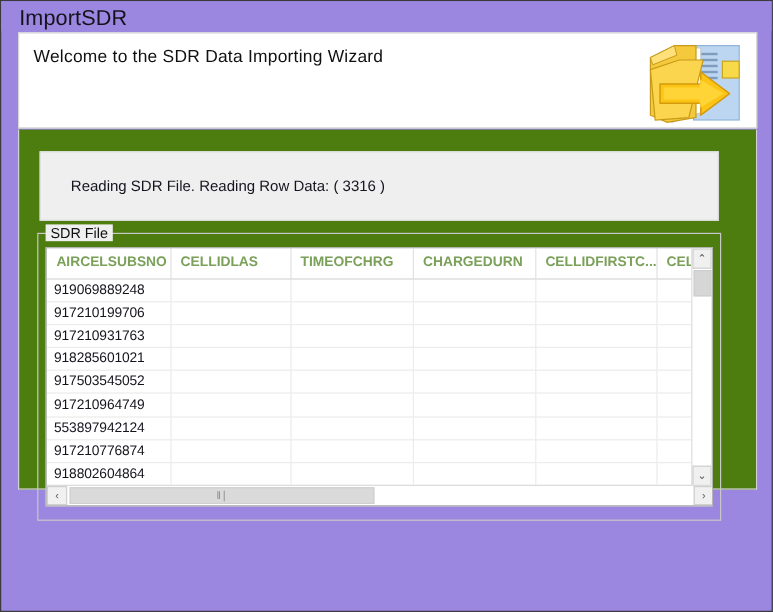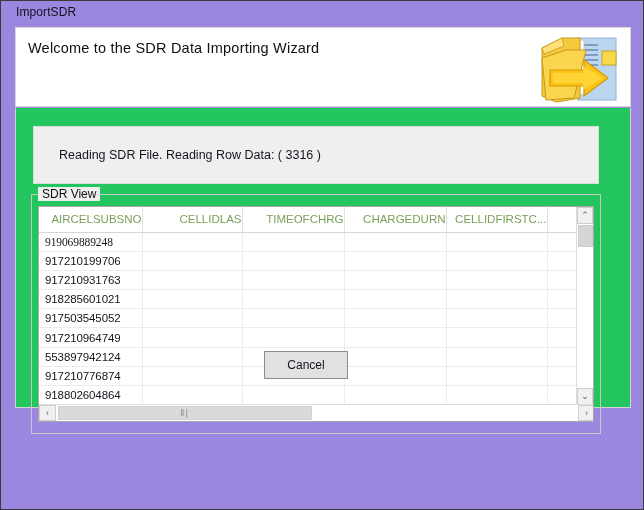--- a/index.html
+++ b/index.html
@@ -28,21 +28,21 @@
     position: absolute;
     left: 0; top: 0;
     width: 642px;
     height: 25px;
     background: #9b86e0;
   }
   #title-text {
     position: absolute;
     left: 15px;
     top: 4px;
-    font-size: 12px;
+    font-size: 18px;
     color: #14131a;
     letter-spacing: 0.1px;
     white-space: nowrap;
   }
 
   
   #header-panel {
     position: absolute;
     left: 14px;
     top: 26px;
@@ -81,21 +81,21 @@
     height: 74px;
   }
 
   
   #content {
     position: absolute;
     left: 14px;
     top: 107px;
     width: 616px;
     height: 300px;
-    background: #22c55e;
+    background: #4d7c0f;
     border-left: 1px solid #d4d4d4;
     border-right: 1px solid #d4d4d4;
     border-bottom: 1px solid #d4d4d4;
     box-sizing: border-box;
   }
 
   
   #status-box {
     position: absolute;
     left: 17px;
@@ -156,23 +156,23 @@
     overflow: hidden;
   }
   table#grid {
     border-collapse: collapse;
     table-layout: fixed;
     width: 620px;
     font-size: 11.5px;
   }
   table#grid th {
     height: 25px;
-    font-weight: normal;
+    font-weight: bold;
     color: #7aa05a;
-    text-align: right;
+    text-align: left;
     padding: 0 0 0 8px;
     border-right: 1px solid #e2e2e2;
     border-bottom: 1px solid #d6d6d6;
     background: #ffffff;
     font-size: 11.5px;
     white-space: nowrap;
     overflow: hidden;
     box-sizing: border-box;
   }
   table#grid td {
@@ -335,38 +335,38 @@
     </svg>
   </div>
 
   <div id="content">
 
     <div id="status-box">
       <div id="status-text">Reading SDR File.   Reading Row Data: ( 3316 )</div>
     </div>
 
     <div id="groupbox"></div>
-    <div id="groupbox-label">SDR View</div>
+    <div id="groupbox-label">SDR File</div>
 
     <div id="grid-wrap">
       <div id="grid-area">
         <table id="grid">
           <thead>
             <tr>
               <th style="width:103px">AIRCELSUBSNO</th>
               <th style="width:100px">CELLIDLAS</th>
               <th style="width:102px">TIMEOFCHRG</th>
               <th style="width:102px">CHARGEDURN</th>
               <th style="width:101px">CELLIDFIRSTC...</th>
               <th style="width:112px">CELLIDLAS</th>
             </tr>
           </thead>
           <tbody id="grid-body">
               <tr>
-                <td class="msisdn" style="width: 103px; font-family: Liberation Serif, serif;">919069889248</td>
+                <td class="msisdn" style="width: 103px;">919069889248</td>
                 <td style="width: 100px;"></td>
                 <td style="width: 102px;"></td>
                 <td style="width: 102px;"></td>
                 <td style="width: 101px;"></td>
                 <td style="width: 112px;"></td>
               </tr>
               <tr>
                 <td class="msisdn" style="width: 103px;">917210199706</td>
                 <td style="width: 100px;"></td>
                 <td style="width: 102px;"></td>
@@ -444,17 +444,16 @@
         <div class="arrow left">‹</div>
         <div id="hthumb">
           <span class="grip">‖∣</span>
         </div>
         <div class="arrow right">›</div>
       </div>
 
     </div>
 
     <div id="buttonbar">
-      <button id="btn-cancel" class="wiz-btn">Cancel</button>
     </div>
 
   </div>
 </div>
 
 </body></html>

